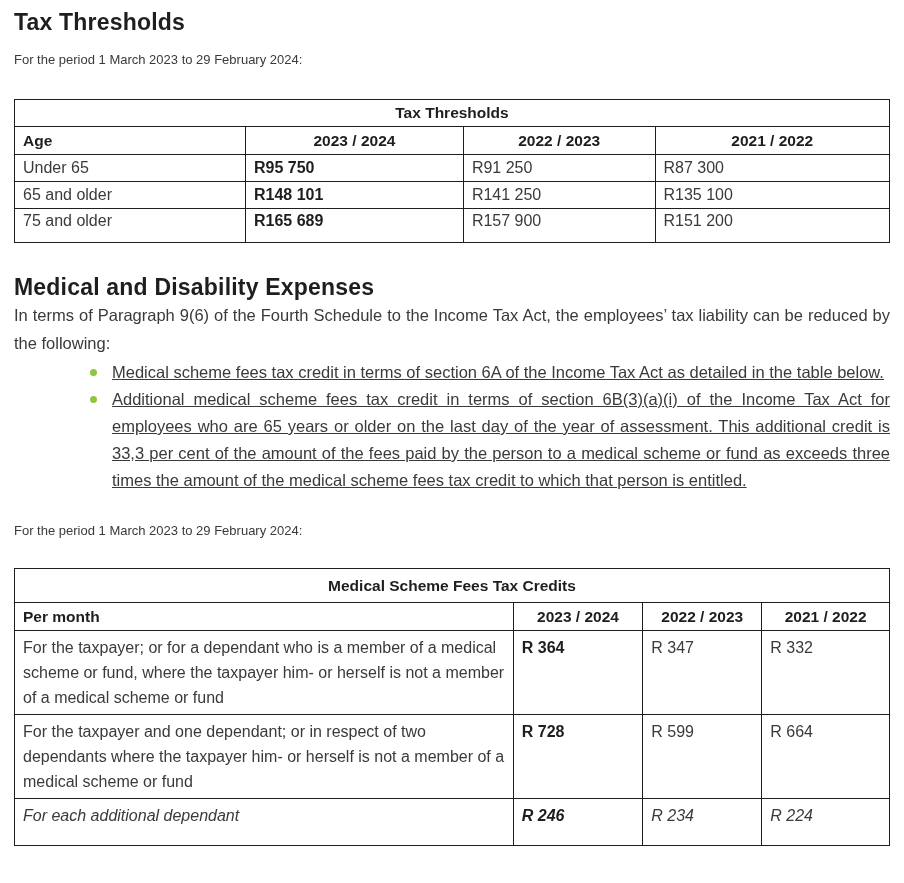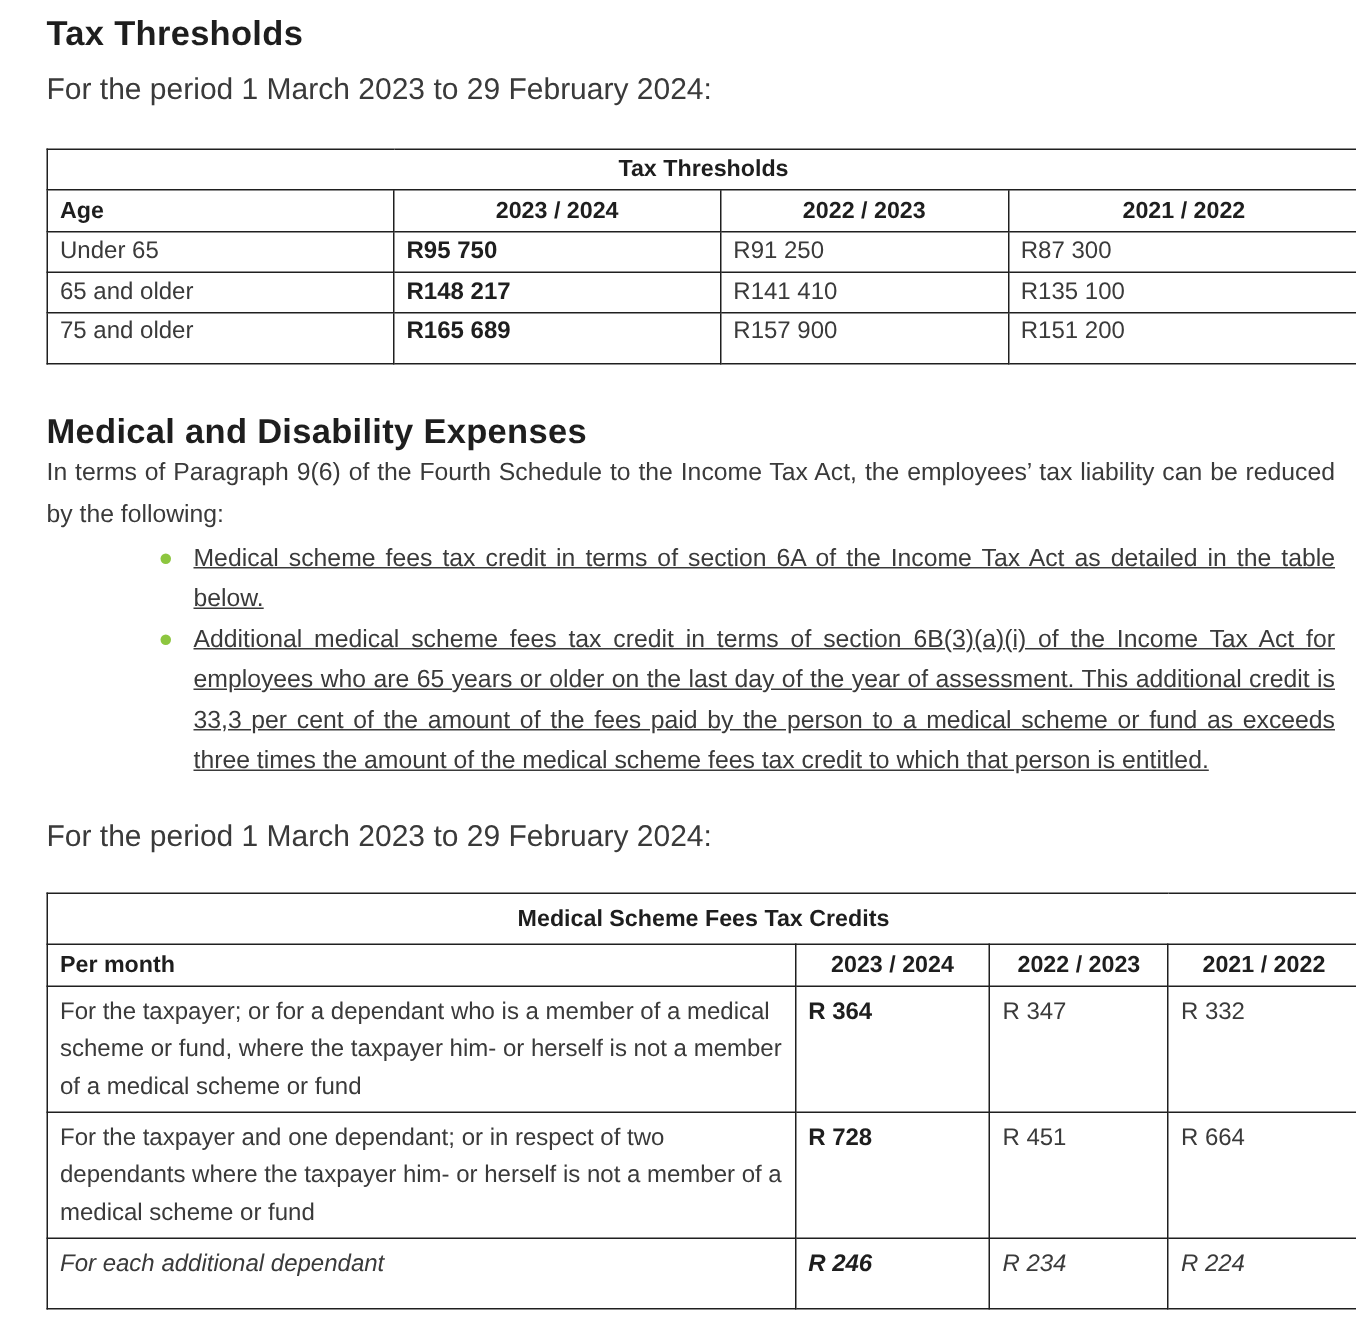--- a/index.html
+++ b/index.html
@@ -12,32 +12,32 @@
   * { box-sizing: border-box; }
   html, body { margin: 0; padding: 0; }
   body {
     width: 904px;
     height: 883px;
     background: var(--color-bg);
     font-family: "Liberation Sans", sans-serif;
     color: var(--color-text);
     overflow: hidden;
   }
-  .page { padding: 8px 14px 0 31px; width: 904px; }
+  .page { padding: 8px 14px 0 14px; width: 904px; }
 
   .section-title {
     font-size: 23px;
     line-height: 28px;
     font-weight: 700;
     color: var(--color-heading);
     margin: 0;
     letter-spacing: 0.2px;
   }
   .period-line {
-    font-size: 20px;
+    font-size: 13px;
     line-height: 22px;
     margin: 13px 0 0 0;
   }
 
   table {
     border-collapse: collapse;
     width: 876px;
     table-layout: fixed;
   }
   td, th {
@@ -135,22 +135,22 @@
         <th class="col-head">2021 / 2022</th>
       </tr>
       <tr>
         <td>Under 65</td>
         <td class="bold-val">R95 750</td>
         <td>R91 250</td>
         <td>R87 300</td>
       </tr>
       <tr>
         <td>65 and older</td>
-        <td class="bold-val">R148 217</td>
-        <td>R141 410</td>
+        <td class="bold-val">R148 101</td>
+        <td>R141 250</td>
         <td>R135 100</td>
       </tr>
       <tr class="last-row">
         <td>75 and older</td>
         <td class="bold-val">R165 689</td>
         <td>R157 900</td>
         <td>R151 200</td>
       </tr>
     </tbody>
   </table>
@@ -191,21 +191,21 @@
       </tr>
       <tr class="row-tall">
         <td>For the taxpayer; or for a dependant who is a member of a medical scheme or fund, where the taxpayer him- or herself is not a member of a medical scheme or fund</td>
         <td class="bold-val">R 364</td>
         <td>R 347</td>
         <td>R 332</td>
       </tr>
       <tr class="row-tall">
         <td>For the taxpayer and one dependant; or in respect of two dependants where the taxpayer him- or herself is not a member of a medical scheme or fund</td>
         <td class="bold-val">R 728</td>
-        <td>R 451</td>
+        <td>R 599</td>
         <td>R 664</td>
       </tr>
       <tr class="row-short">
         <td>For each additional dependant</td>
         <td class="bold-val">R 246</td>
         <td>R 234</td>
         <td>R 224</td>
       </tr>
     </tbody>
   </table>

